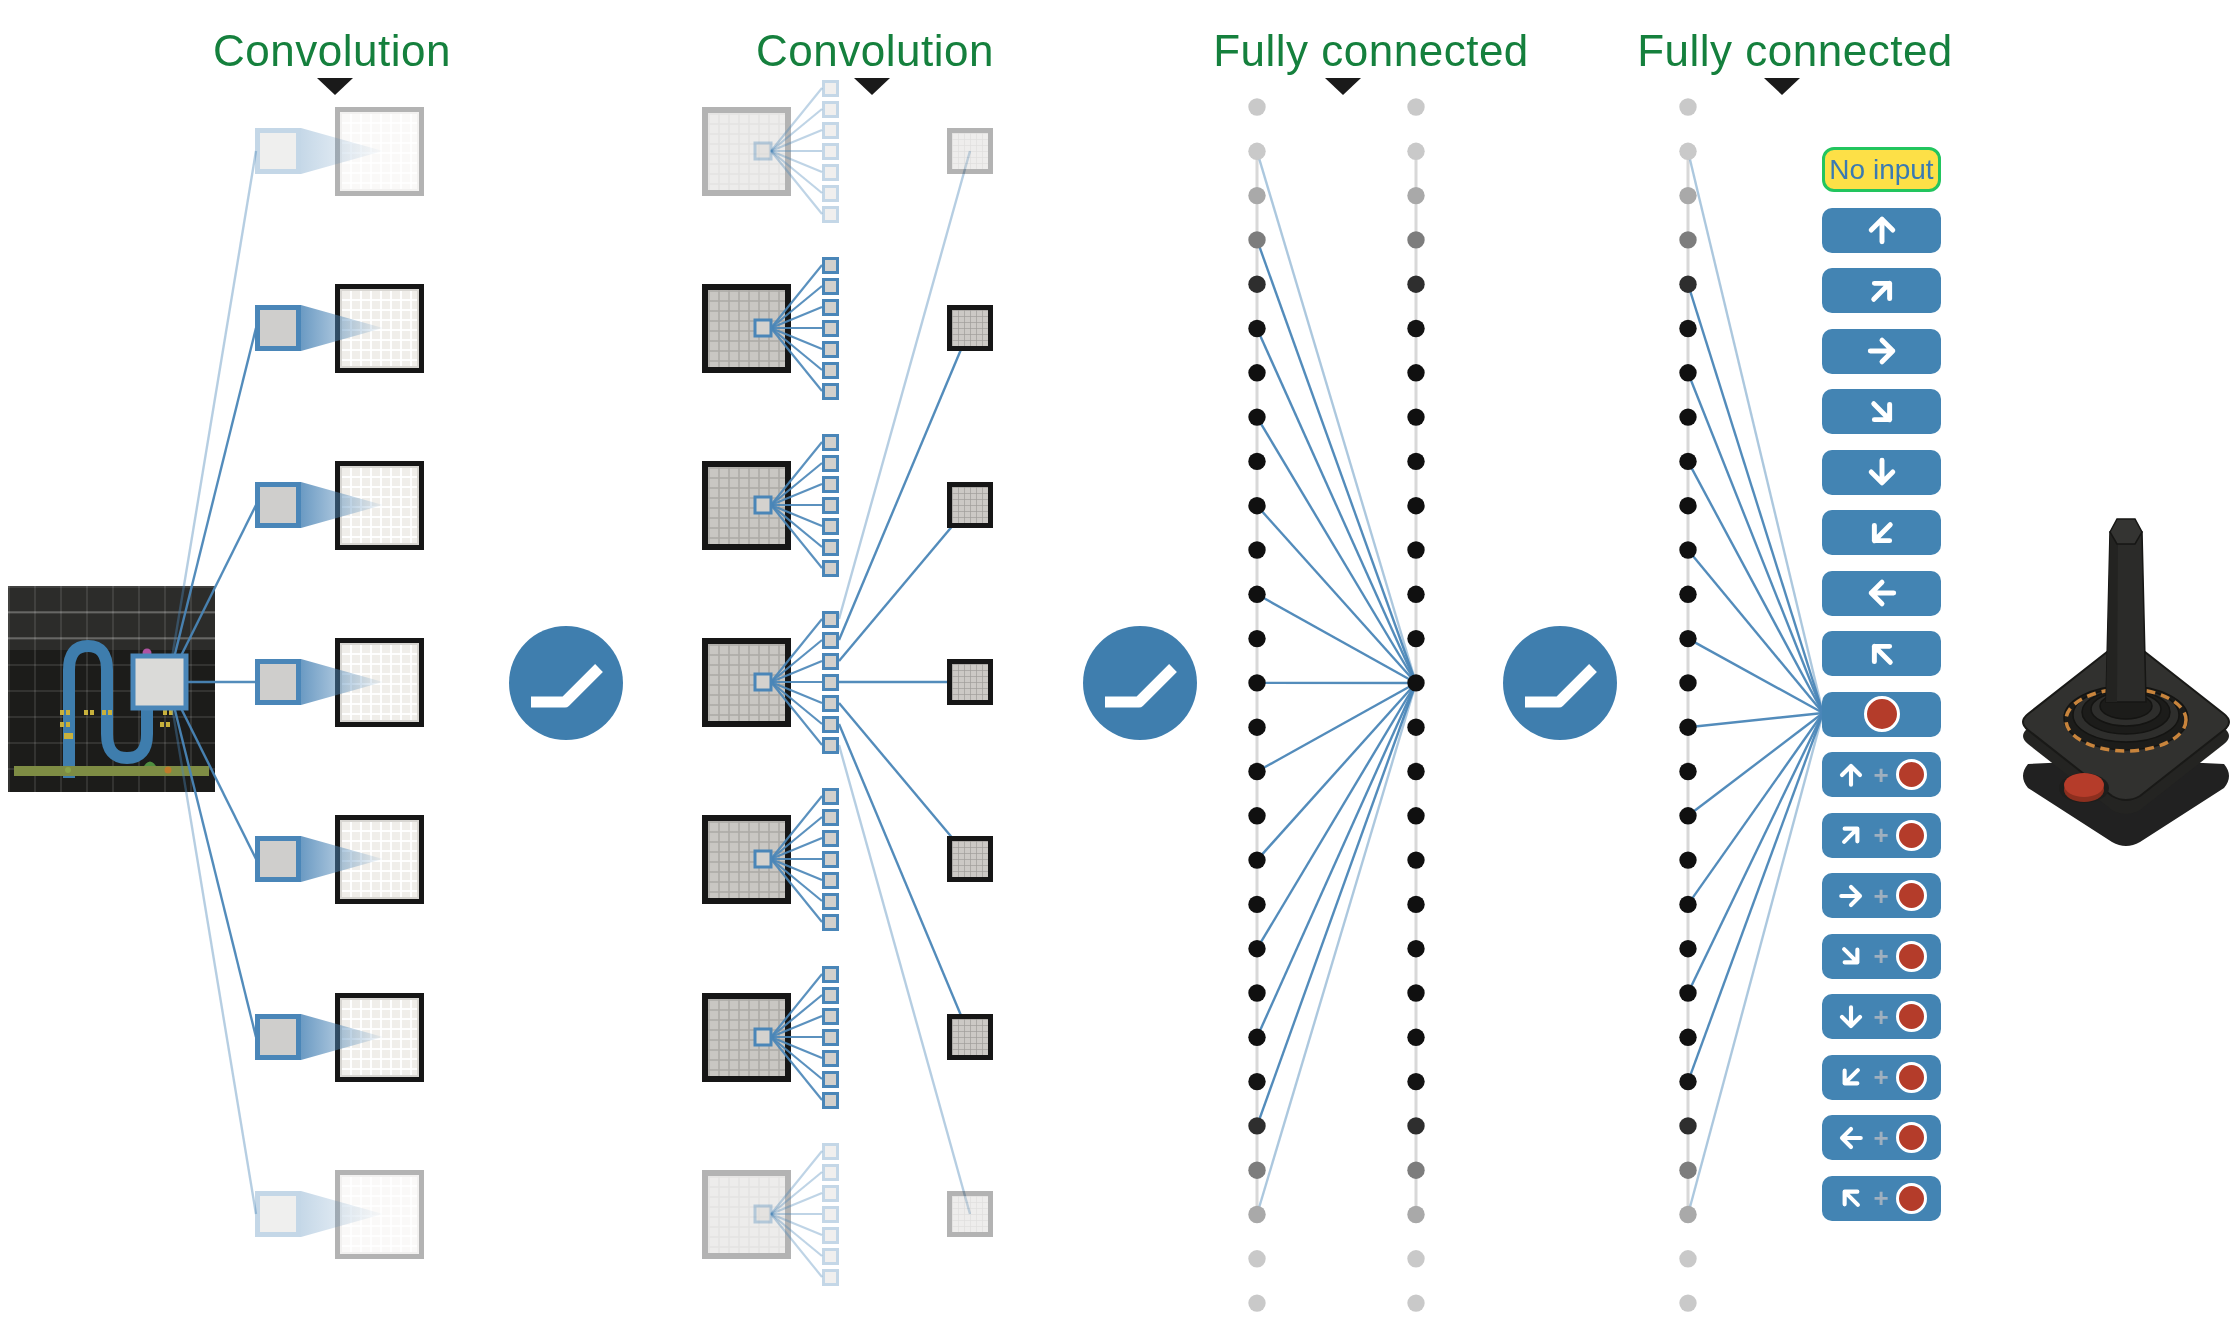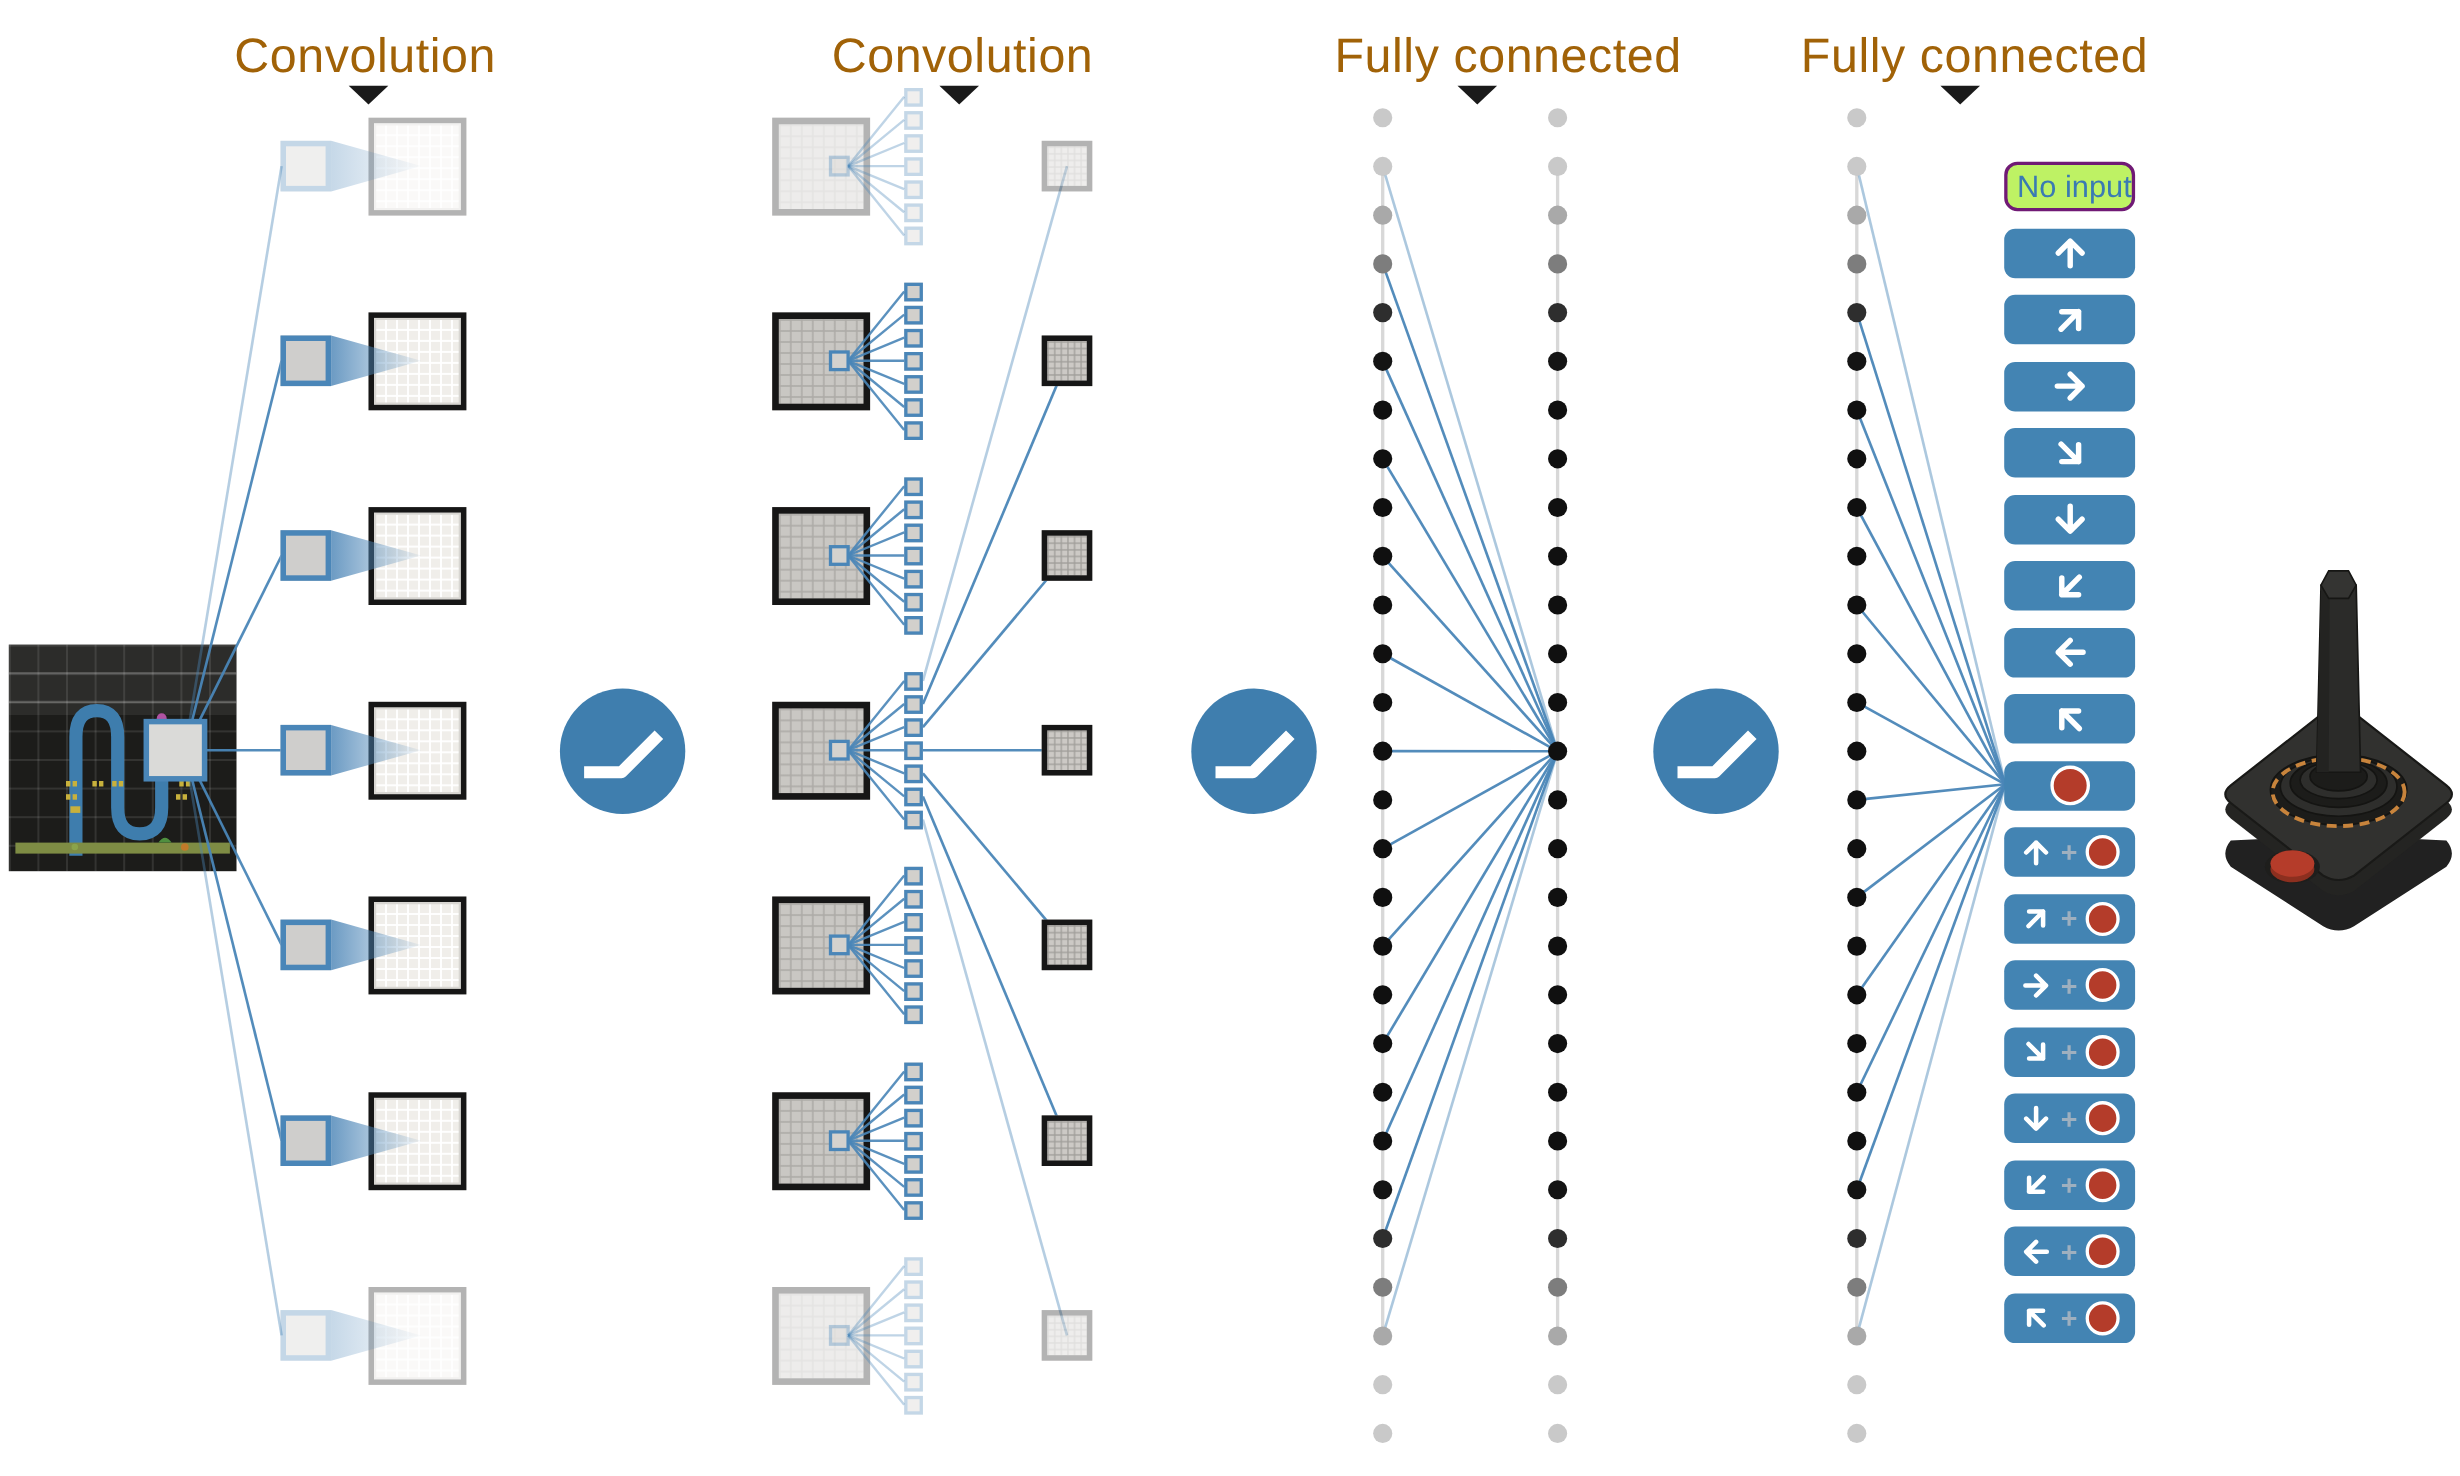--- a/index.html
+++ b/index.html
@@ -2,21 +2,21 @@
 <html><head>
 <meta charset="utf-8">
 <style>
   html,body{margin:0;padding:0;background:#fff;}
   .canvas{
     position:relative;width:2236px;height:1342px;background:#ffffff;overflow:hidden;
     font-family:"Liberation Sans","DejaVu Sans",sans-serif;
   }
   .layer-label{
     position:absolute;top:26px;width:460px;text-align:center;
-    font-size:44px;color:#a16207;letter-spacing:.5px;z-index:6;
+    font-size:44px;color:#15803d;letter-spacing:.5px;z-index:6;
   }
   .tri{
     position:absolute;top:78px;width:0;height:0;z-index:6;
     border-left:18px solid transparent;border-right:18px solid transparent;
     border-top:17px solid #1a1a1a;
   }
   .game-screen{
     position:absolute;left:8px;top:586px;width:207px;height:206px;z-index:1;
     background-color:#1c1c1a;
     background-image:
@@ -64,21 +64,21 @@
   .relu{
     position:absolute;width:114px;height:114px;border-radius:50%;
     background:#3f7eae;display:flex;align-items:center;justify-content:center;
   }
   .abtn{
     position:absolute;box-sizing:border-box;width:119px;height:45px;
     background:#4384b3;border-radius:10px;display:flex;align-items:center;
     justify-content:center;gap:7px;
   }
   .abtn-outline{
-    background:#bef264;border:3px solid #701a75;border-radius:12px;justify-content:flex-end;
+    background:#fde047;border:3px solid #22c55e;border-radius:12px;
   }
   .abtn-outline span{
     color:#3a7ab3;font-size:28px;line-height:1;
   }
   .fire-dot{
     display:inline-block;border-radius:50%;background:#b43c2a;
     border:3px solid #ffffff;box-sizing:border-box;
   }
   .plus{
     color:#9fb0bf;font-size:26px;font-weight:700;line-height:1;

